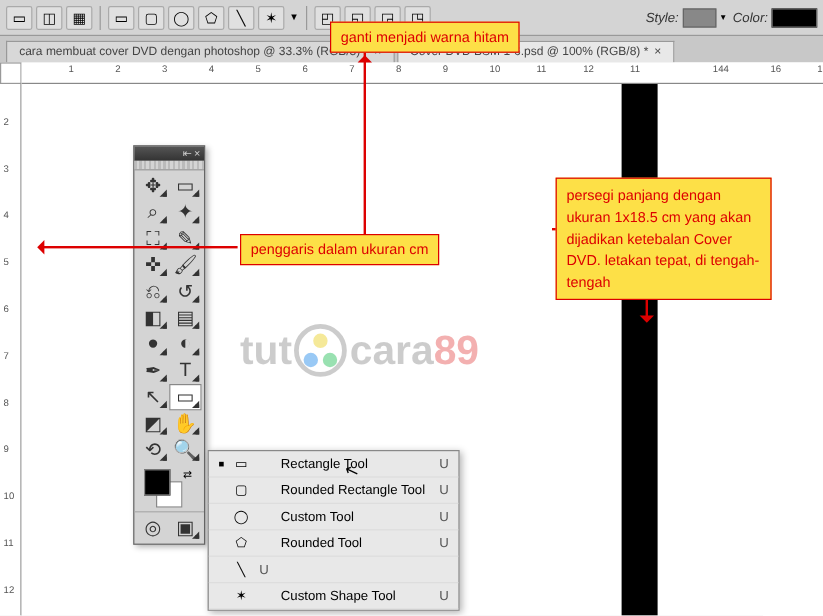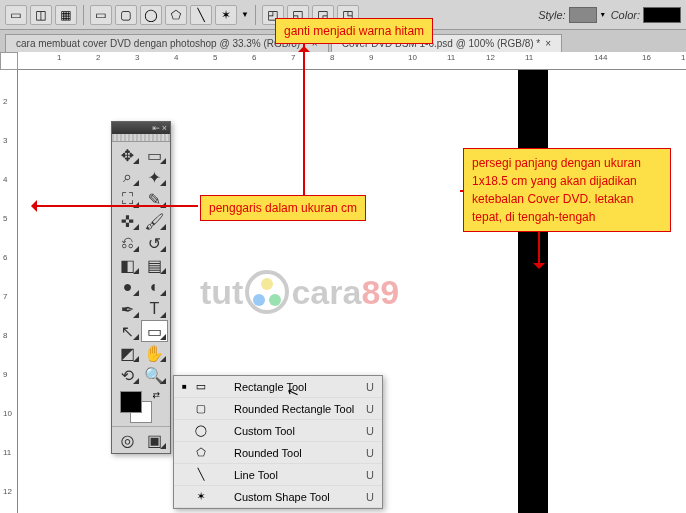--- a/index.html
+++ b/index.html
@@ -212,36 +212,35 @@
     </div>
     <div class="flyout-item">
       <span class="fly-bullet"></span>
       <span class="fly-icon">⬠</span>
       <span class="fly-text">Rounded Tool</span>
       <span class="fly-key">U</span>
     </div>
     <div class="flyout-item">
       <span class="fly-bullet"></span>
       <span class="fly-icon">╲</span>
-      <span class="fly-text">Line Tool</span>
       <span class="fly-key">U</span>
     </div>
     <div class="flyout-item">
       <span class="fly-bullet"></span>
       <span class="fly-icon">✶</span>
       <span class="fly-text">Custom Shape Tool</span>
       <span class="fly-key">U</span>
     </div>
   </div>
 
 <div class="cursor-arrow">↖</div>
 
 <div class="annot" style="top:18px;left:275px">ganti menjadi warna hitam</div>
 <div class="annot" style="top:195px;left:200px">penggaris dalam ukuran cm</div>
-<div class="annot" style="top:148px;left:463px;width:208px;line-height:1.5">persegi panjang dengan ukuran 1x18.5 cm yang akan dijadikan ketebalan Cover DVD. letakan tepat, di tengah-tengah</div>
+<div class="annot" style="top:148px;left:463px;width:180px;line-height:1.5">persegi panjang dengan ukuran 1x18.5 cm yang akan dijadikan ketebalan Cover DVD. letakan tepat, di tengah-tengah</div>
 
 <div class="arrow-line" style="top:43px;left:303px;width:2px;height:155px"></div>
 <div class="arrow-head" style="top:40px;left:298px;border:6px solid transparent;border-bottom-color:#d00"></div>
 
 <div class="arrow-line" style="top:205px;left:33px;width:165px;height:2px"></div>
 <div class="arrow-head" style="top:200px;left:25px;border:6px solid transparent;border-right-color:#d00"></div>
 
 <div class="arrow-line" style="top:190px;left:538px;width:2px;height:75px"></div>
 <div class="arrow-line" style="top:190px;left:460px;width:80px;height:2px"></div>
 <div class="arrow-head" style="top:263px;left:533px;border:6px solid transparent;border-top-color:#d00"></div>

